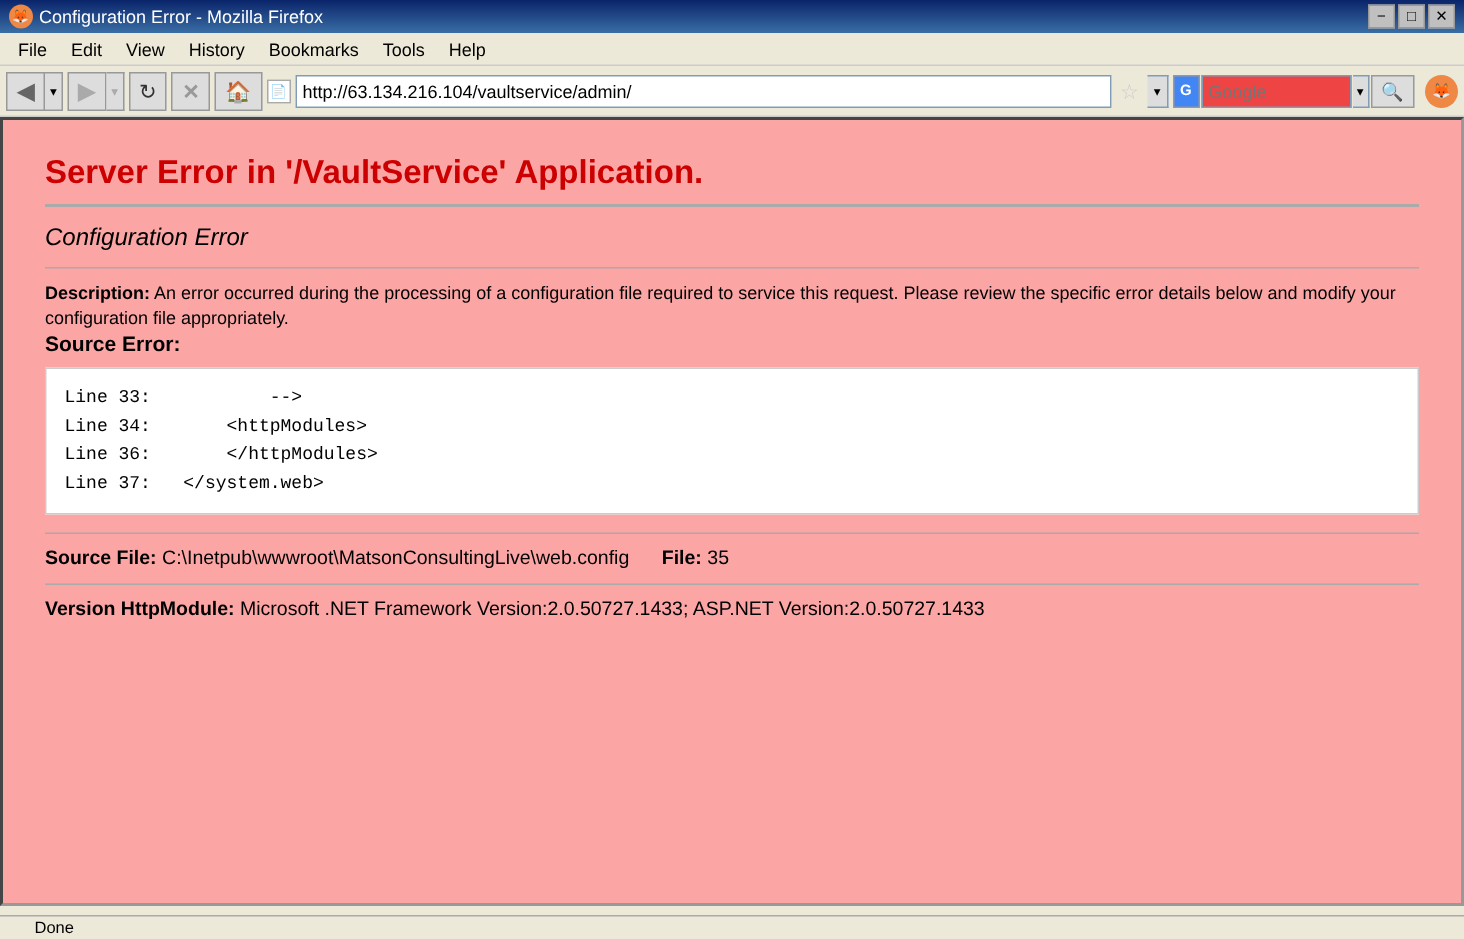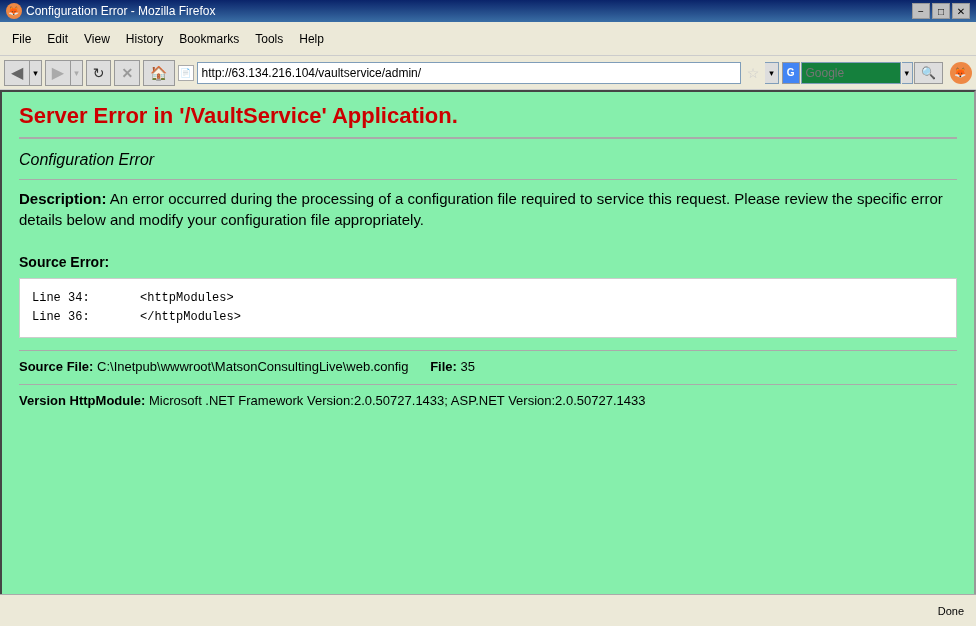--- a/index.html
+++ b/index.html
@@ -23,21 +23,21 @@
       width: 18px; height: 16px; background: #c0c0c0; border: 1px solid #999;
       display: flex; align-items: center; justify-content: center; font-size: 10px;
       cursor: pointer; color: #000;
     }
 
     
     .menu-bar {
       background: #ece9d8;
       display: flex;
       align-items: center;
-      height: 34px;
+      height: 22px;
       padding: 0 4px;
       border-bottom: 1px solid #ccc;
     }
     .menu-item {
       padding: 2px 8px;
       font-size: 12px;
       cursor: pointer;
       color: #000;
     }
 
@@ -63,30 +63,30 @@
     .url-container { flex: 1; display: flex; align-items: center; gap: 3px; }
     .url-page-icon { width: 16px; height: 16px; background: #fff; border: 1px solid #aaa; display: flex; align-items: center; justify-content: center; font-size: 9px; color: #666; }
     .url-input {
       flex: 1; height: 22px; border: 1px solid #7f9db9; padding: 0 4px;
       font-size: 12px; background: white; outline: none;
     }
     .url-star { font-size: 14px; color: #ccc; padding: 0 3px; cursor: pointer; }
     .url-drop { height: 22px; padding: 0 4px; border: 1px solid #7f9db9; border-left: none; background: #ddd; cursor: pointer; font-size: 9px; display: flex; align-items: center; }
     .search-container { display: flex; align-items: center; gap: 1px; }
     .search-icon-btn { height: 22px; padding: 0 4px; background: #ddd; border: 1px solid #999; cursor: pointer; display: flex; align-items: center; font-size: 12px; }
-    .search-input { height: 22px; width: 100px; border: 1px solid #7f9db9; padding: 0 4px; font-size: 12px; background: #15803d; outline: none; }
+    .search-input { height: 22px; width: 100px; border: 1px solid #7f9db9; padding: 0 4px; font-size: 12px; background: #ef4444; outline: none; }
     .search-drop { height: 22px; padding: 0 3px; border: 1px solid #7f9db9; border-left: none; background: #ddd; cursor: pointer; font-size: 9px; display: flex; align-items: center; }
     .search-go { height: 22px; padding: 0 6px; border: 1px solid #999; background: #ddd; cursor: pointer; font-size: 12px; display: flex; align-items: center; }
     .nav-ff-icon { width: 22px; height: 22px; background: #e84; border-radius: 50%; display: flex; align-items: center; justify-content: center; font-size: 10px; color: white; margin-left: 4px; }
 
     
     .browser-content {
-      background: #86efac;
+      background: #fca5a5;
       margin: 0;
-      padding: 1px;
+      padding: 12px;
       height: calc(100vh - 100px);
       overflow-y: auto;
       border: 2px inset #999;
     }
 
     
     .page-content {
       padding: 10px 16px;
       font-family: Arial, sans-serif;
     }
@@ -99,22 +99,22 @@
       margin-bottom: 12px;
     }
     .section-heading {
       font-style: italic;
       font-weight: normal;
       font-size: 16px;
       color: #000;
       margin-bottom: 10px;
     }
     .description-block {
-      font-size: 15px;
-      margin-bottom: 24px;
+      font-size: 12px;
+      margin-bottom: 0;
       line-height: 1.4;
     }
     .description-block .label { font-weight: bold; }
     .parser-block {
       font-size: 13px;
       margin-bottom: 10px;
       line-height: 1.4;
     }
     .parser-block .label { font-weight: bold; }
     .source-error-label { font-weight: bold; font-size: 14px; margin-bottom: 6px; }
@@ -132,31 +132,30 @@
     .source-file-block { font-size: 13px; margin-bottom: 10px; }
     .source-file-block .label { font-weight: bold; }
     .version-block { font-size: 13px; }
     .version-block .label { font-weight: bold; }
     hr.divider { border: none; border-top: 1px solid #aaa; margin: 8px 0; }
 
     
     .status-bar {
       background: #ece9d8;
       border-top: 1px solid #aaa;
-      padding: 2px 12px;
+      padding: 2px 23px;
       font-size: 11px;
       color: #000;
       display: flex;
       align-items: center;
-      height: 32px;
+      height: 16px;
       position: fixed;
       bottom: 0;
       left: 0;
       right: 0;
-      justify-content: flex-end;
     }
   </style>
 </head>
 <body>
 
 <div class="title-bar">
   <div class="title-bar-left">
     <div class="title-bar-icon">🦊</div>
     <span>Configuration Error - Mozilla Firefox</span>
   </div>
@@ -222,22 +221,24 @@
 
     <div class="description-block">
       <span class="label">Description:</span>
       <span>An error occurred during the processing of a configuration file required to service this request. Please review the specific error details below and modify your configuration file appropriately.</span>
     </div>
 
 
     <div class="source-error-label">Source Error:</div>
 
     <div class="source-code-box">
+      <div class="code-line">Line 33:           --&gt;</div>
       <div class="code-line">Line 34:       &lt;httpModules&gt;</div>
       <div class="code-line">Line 36:       &lt;/httpModules&gt;</div>
+      <div class="code-line">Line 37:   &lt;/system.web&gt;</div>
     </div>
 
     <hr class="divider">
 
     <div class="source-file-block">
       <span class="label">Source File:</span>
       <span>C:\Inetpub\wwwroot\MatsonConsultingLive\web.config</span>
       &nbsp;&nbsp;&nbsp;&nbsp;
       <span class="label">File:</span>
       <span>35</span>

